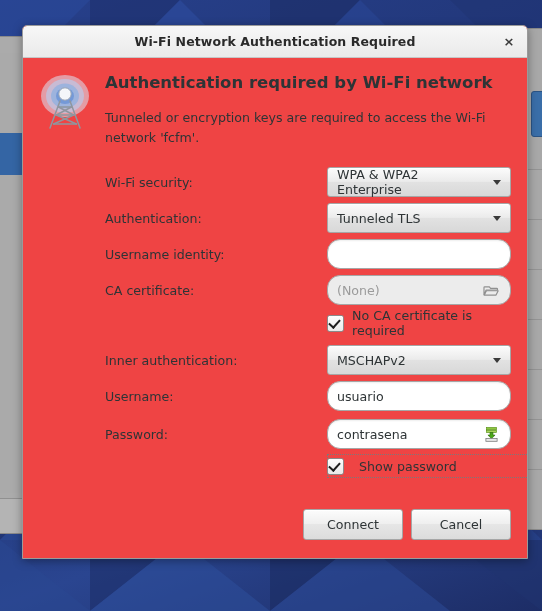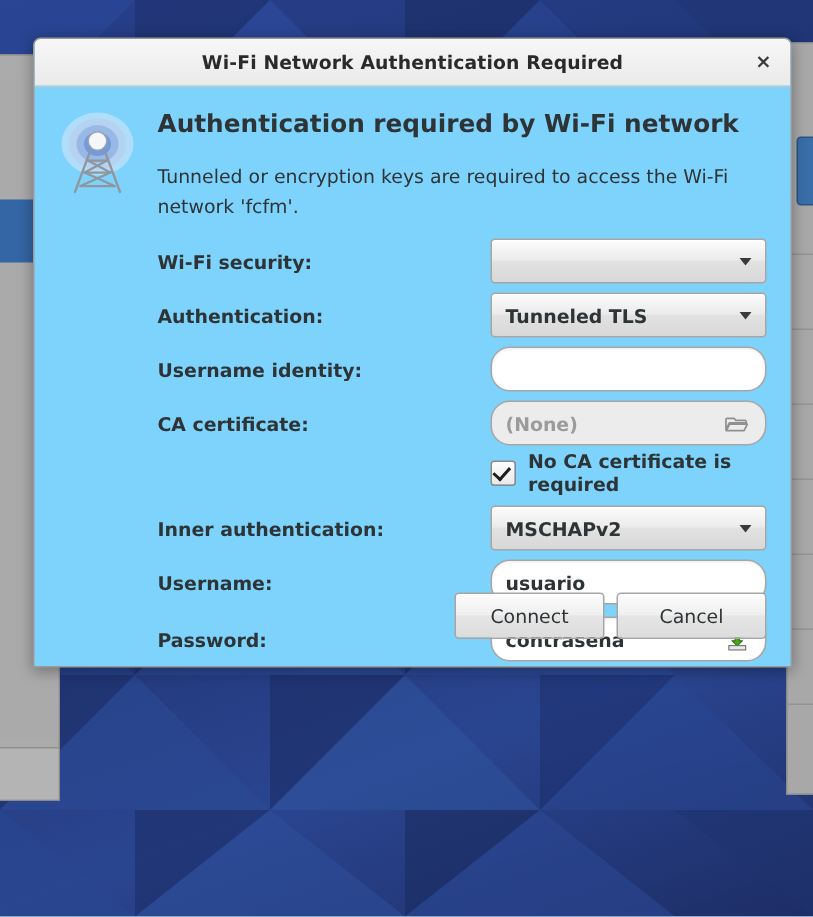--- a/index.html
+++ b/index.html
@@ -91,22 +91,22 @@
     height: 1px;
     background: #949494;
   }
 
   
   #dialog {
     position: absolute;
     left: 22px;
     top: 25px;
     width: 506px;
-    height: 420px;
-    background: #7dd3fc;
+    height: 534px;
+    background: #ef4444;
     border: 1px solid #9a9a9a;
     border-radius: 5px 5px 0 0;
     box-shadow: 0 2px 10px rgba(0,0,0,0.35);
     box-sizing: border-box;
     overflow: hidden;
   }
 
   #titlebar {
     position: relative;
     height: 31px;
@@ -173,23 +173,22 @@
   #description {
     font-size: 12.6px;
     color: #2e3436;
     line-height: 1.55;
     margin: 0;
     max-width: 400px;
   }
 
   
   #form {
-    margin-top: 12px;
+    margin-top: 20px;
     margin-left: 66px;
-    font-weight: bold;
   }
   .form-row {
     display: flex;
     align-items: center;
     margin-bottom: 6px;
     min-height: 30px;
   }
   .form-label {
     width: 222px;
     flex: 0 0 222px;
@@ -435,20 +434,21 @@
           <div id="description">Tunneled or encryption keys are required to access the Wi-Fi network 'fcfm'.</div>
         </div>
       </div>
 
       <div id="form">
 
         <div class="form-row">
           <div class="form-label">Wi-Fi security:</div>
           <div class="form-control">
             <div class="combo">
+              <span>WPA &amp; WPA2 Enterprise</span>
               <span class="arrow"></span>
             </div>
           </div>
         </div>
 
         <div class="form-row">
           <div class="form-label">Authentication:</div>
           <div class="form-control">
             <div class="combo">
               <span>Tunneled TLS</span>

